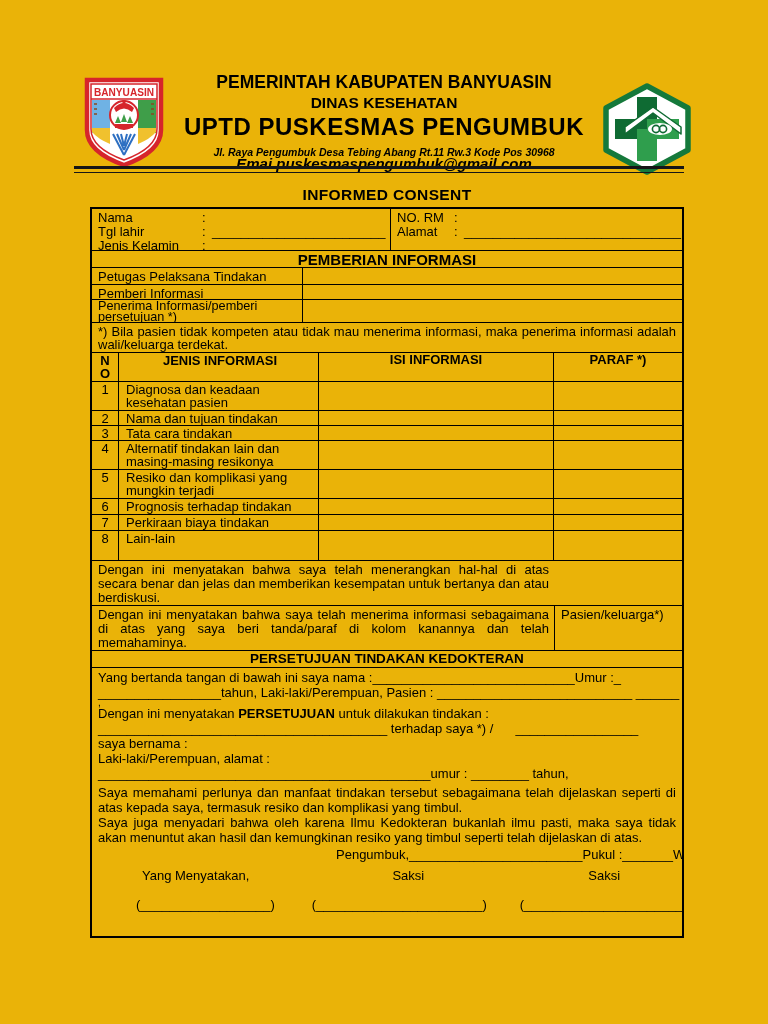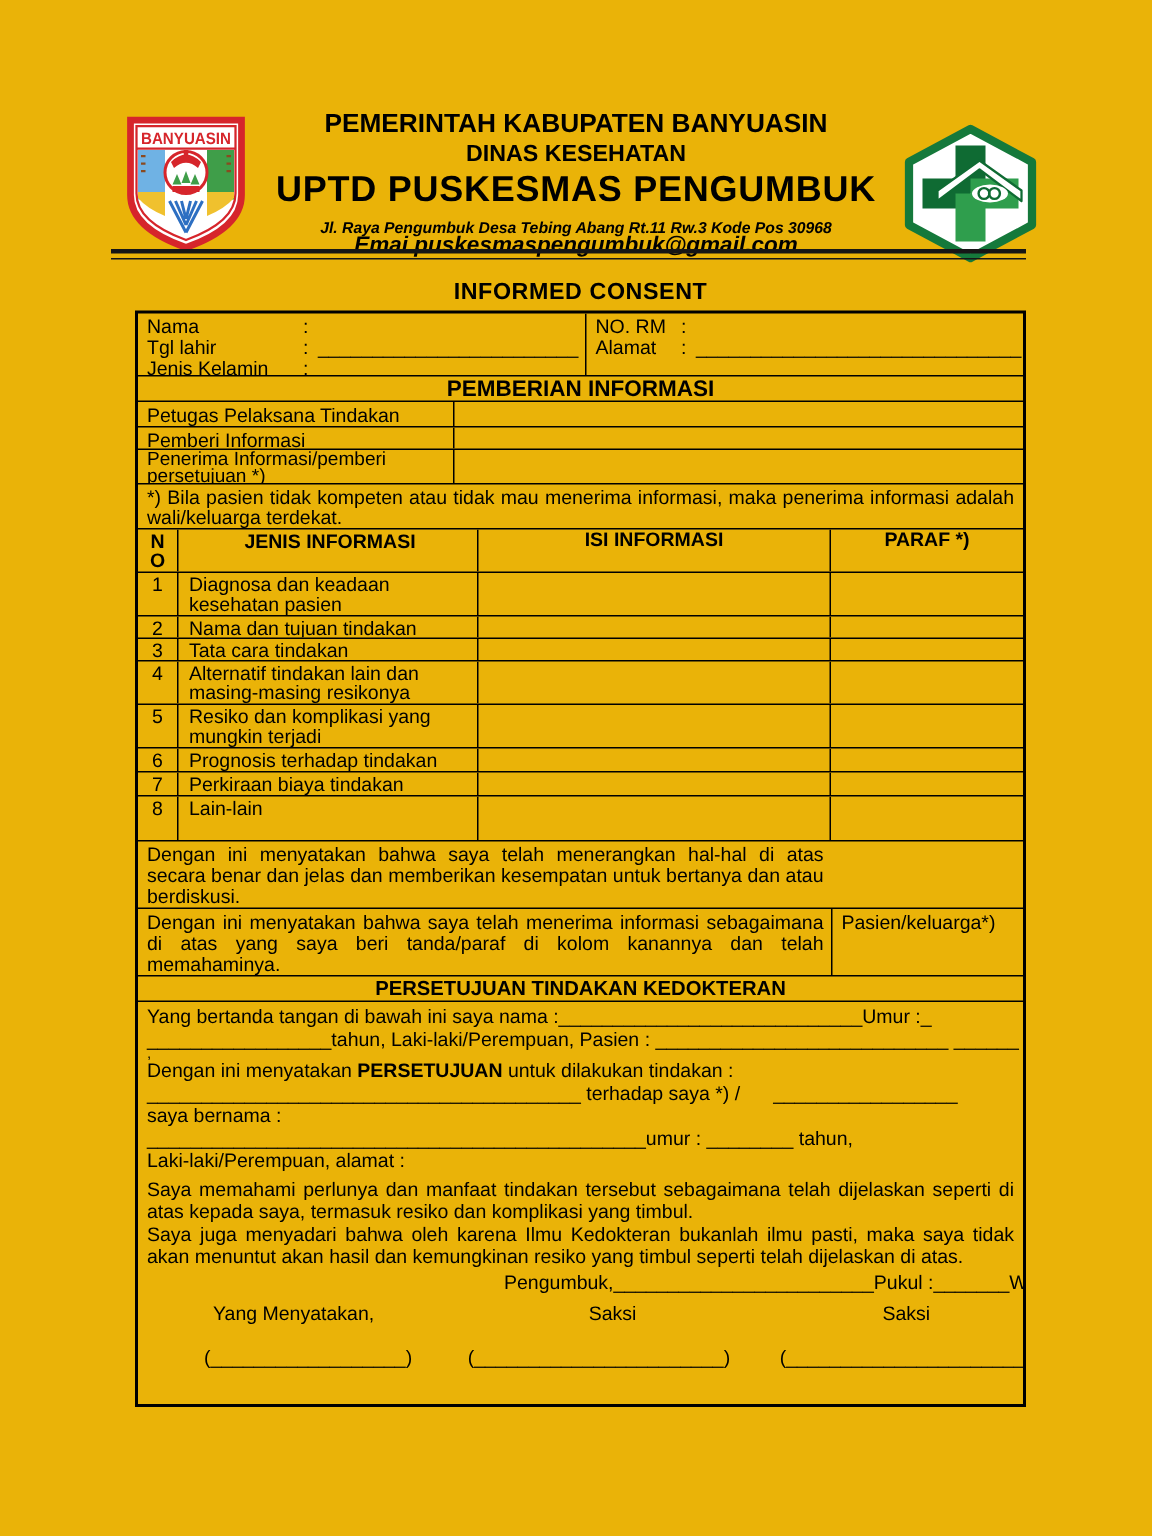--- a/index.html
+++ b/index.html
@@ -258,22 +258,22 @@
       <div class="c-line">Yang bertanda tangan di bawah ini saya nama :____________________________Umur :_</div>
       <div class="c-line">_________________tahun, Laki-laki/Perempuan, Pasien : ___________________________ ______</div>
       <div class="c-mark">,</div>
       <div class="c-line">
         <span>Dengan ini menyatakan </span><span class="bold">PERSETUJUAN</span><span> untuk dilakukan tindakan :</span>
       </div>
       <div class="c-line">
         <span>________________________________________ terhadap saya *) /</span><span class="gap-b">_________________</span>
       </div>
       <div class="c-line">saya bernama :</div>
+      <div class="c-line">Laki-laki/Perempuan, alamat :</div>
       <div class="c-line">______________________________________________umur : ________ tahun,</div>
-      <div class="c-line">Laki-laki/Perempuan, alamat :</div>
       <div class="spacer4"></div>
       <div class="c-par">Saya memahami perlunya dan manfaat tindakan tersebut sebagaimana telah dijelaskan seperti di atas kepada saya, termasuk resiko dan komplikasi yang timbul.</div>
       <div class="c-par">Saya juga menyadari bahwa oleh karena Ilmu Kedokteran bukanlah ilmu pasti, maka saya tidak akan menuntut akan hasil dan kemungkinan resiko yang timbul seperti telah dijelaskan di atas.</div>
       <div class="c-line c-date">
         <span>Pengumbuk,</span><span>________________________</span><span>Pukul :</span><span>_______</span><span>WIB</span>
       </div>
       <div class="c-sig">
         <span class="sig-a">Yang Menyatakan,</span>
         <span class="sig-b">Saksi</span>
         <span class="sig-c">Saksi</span>

